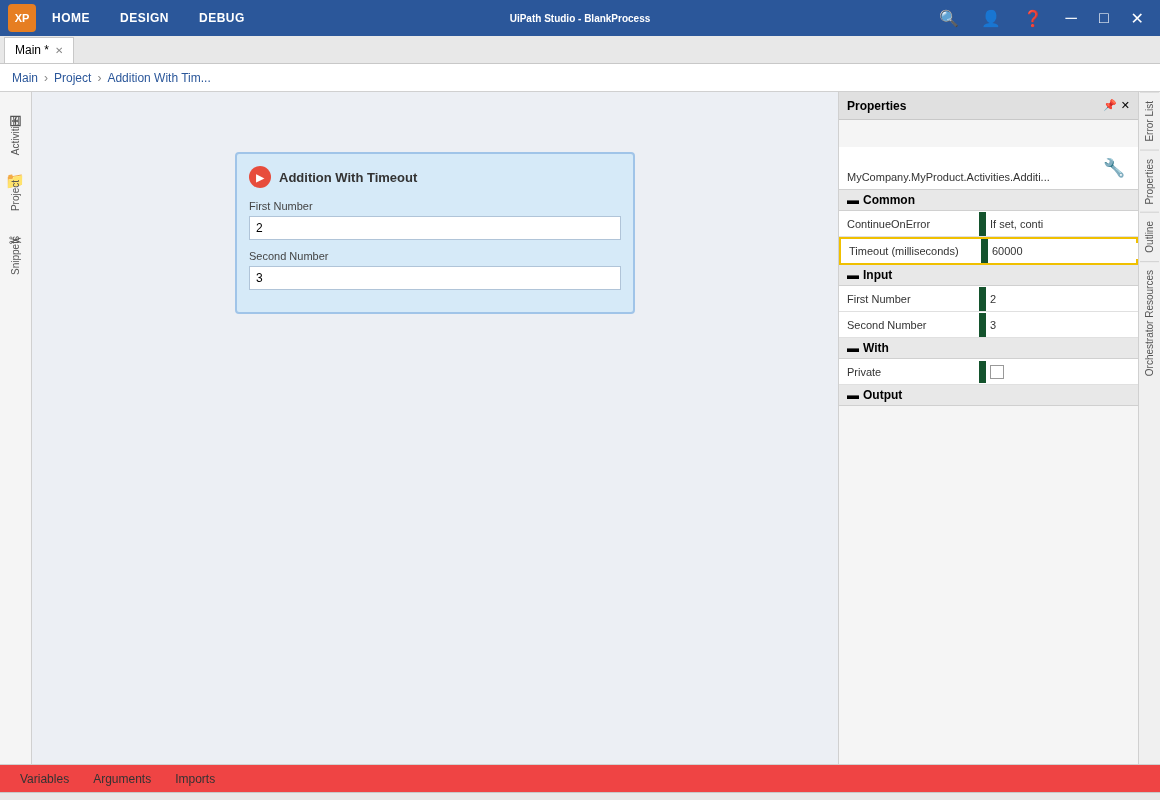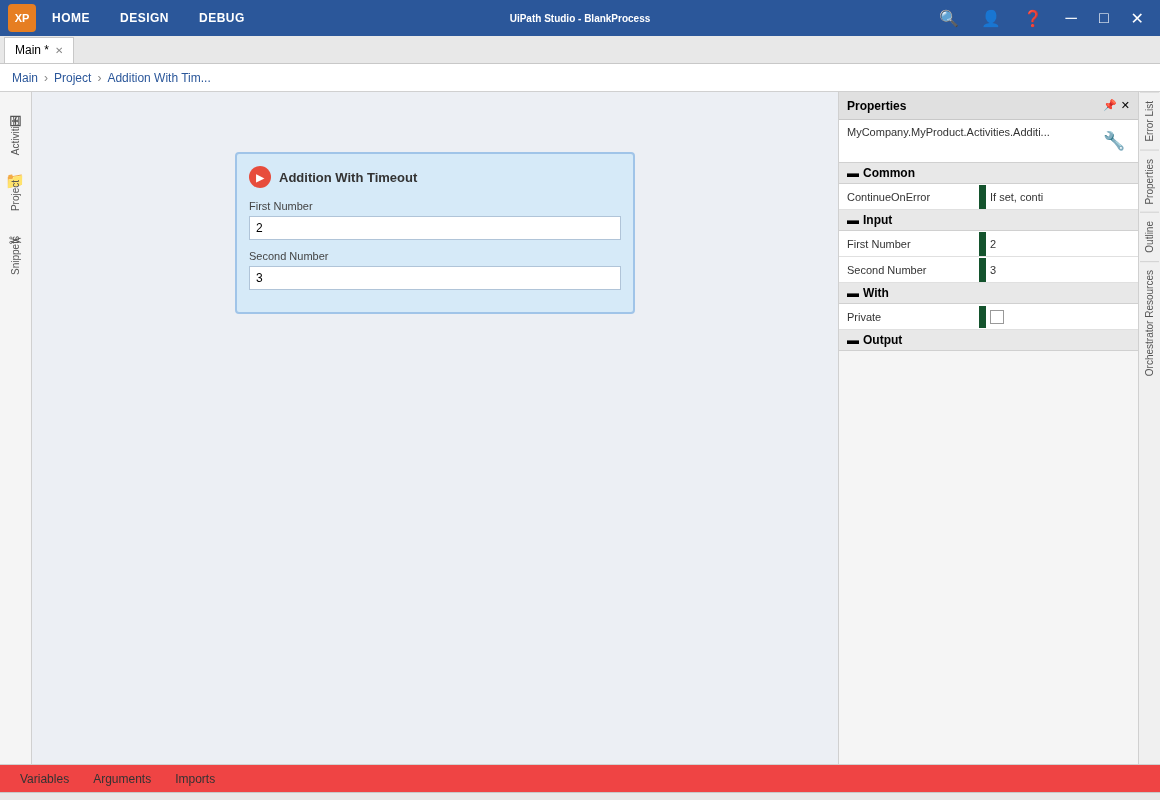--- a/index.html
+++ b/index.html
@@ -82,21 +82,21 @@
       width: 300px; background: #f5f5f5; border-left: 1px solid #d0d0d0;
       display: flex; flex-direction: column;
     }
     .properties-header {
       display: flex; align-items: center; justify-content: space-between;
       background: #e0e0e0; border-bottom: 1px solid #c8c8c8; height: 28px; padding: 0 8px;
       font-weight: 600; font-size: 12px;
     }
     .properties-title-row {
       padding: 6px 8px; font-size: 11px; color: #333; border-bottom: 1px solid #d0d0d0;
-      background: white; display: flex; align-items: flex-start; justify-content: space-between;
+      background: white; display: flex; align-items: flex-end; justify-content: space-between; margin-top: 27px;
     }
     .prop-section-header {
       display: flex; align-items: center; gap: 4px;
       background: #e8e8e8; padding: 3px 8px; font-weight: 600; font-size: 12px;
       border-bottom: 1px solid #d0d0d0; cursor: pointer;
     }
     .prop-row {
       display: flex; align-items: center; border-bottom: 1px solid #e0e0e0;
       background: white; min-height: 26px;
     }
@@ -236,20 +236,27 @@
 
     <div class="prop-row">
       <span class="prop-name">ContinueOnError</span>
       <div class="prop-value-cell">
         <input class="prop-value" type="text" value="If set, conti" style="">
         <div class="prop-ellipsis">…</div>
       </div>
     </div>
 
 
+    <div class="prop-row highlighted" style="border:2px solid #f0c000;">
+      <span class="prop-name">Timeout (milliseconds)</span>
+      <div class="prop-value-cell">
+        <input class="prop-value" type="text" value="60000" style="">
+        <div class="prop-ellipsis">…</div>
+      </div>
+    </div>
 
     <div class="prop-section-header">
       <span>▬</span>
       <span>Input</span>
     </div>
 
     <div class="prop-row">
       <span class="prop-name">First Number</span>
       <div class="prop-value-cell">
         <input class="prop-value" type="text" value="2" style="">

